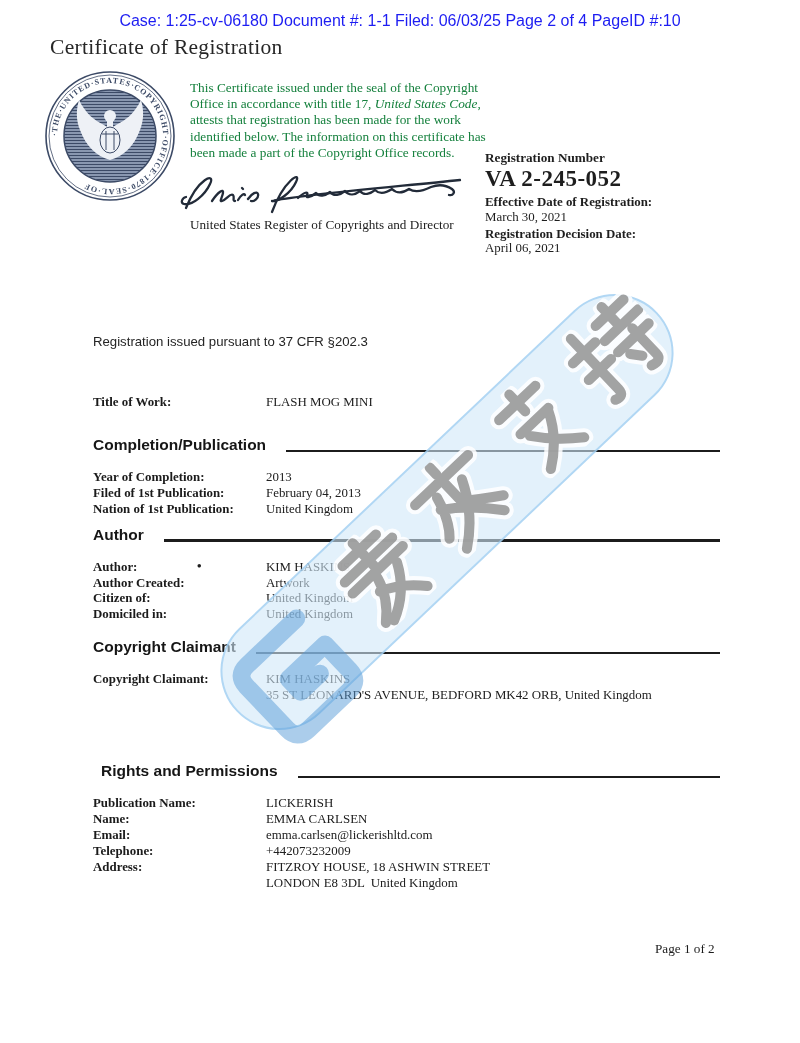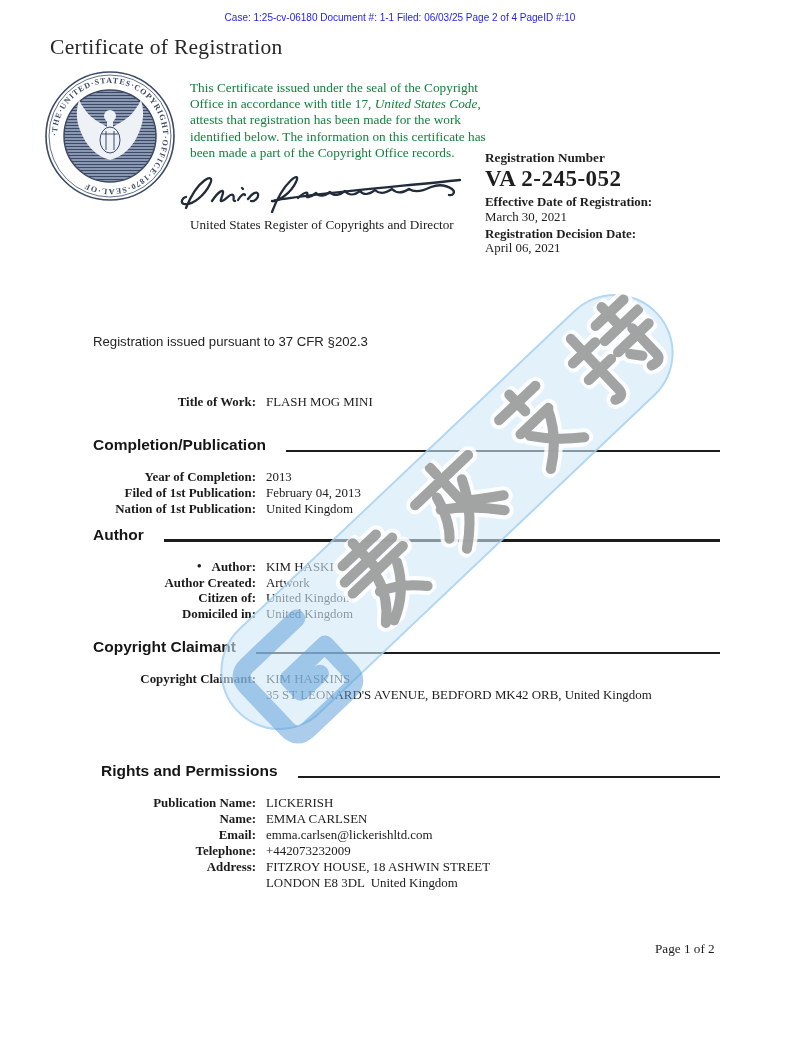--- a/index.html
+++ b/index.html
@@ -1,19 +1,19 @@
 <!DOCTYPE html>
 <html><head>
 <meta charset="utf-8">
 <style>
   html,body{margin:0;padding:0;}
   body{width:800px;height:1043px;position:relative;background:#ffffff;overflow:hidden;
        font-family:"Liberation Serif",serif;color:#1e1e1e;}
   .case-header{position:absolute;top:12px;left:0;right:0;text-align:center;
-       font-family:"Liberation Sans",sans-serif;font-size:10px;color:#1d1df2;}
+       font-family:"Liberation Sans",sans-serif;font-size:16px;color:#1d1df2;}
   .doc-title{position:absolute;left:50px;top:35px;font-size:21.5px;color:#262626;letter-spacing:.3px;}
   .seal{position:absolute;left:44px;top:70px;width:132px;height:132px;}
   .cert-text{position:absolute;left:190px;top:80px;width:323px;font-size:13.3px;line-height:16.2px;color:#21212:
   }
   .cert-text{color:#15803d;}
   .cert-italic{font-style:italic;}
   .signature-svg{position:absolute;left:172px;top:168px;width:296px;height:52px;}
   .sig-path{fill:none;stroke:#222b39;stroke-width:2.3;stroke-linecap:round;stroke-linejoin:round;}
   .sig-caption{position:absolute;left:190px;top:217px;font-size:13.2px;color:#1c1c1c;}
   .reg-block{position:absolute;left:485px;top:150px;width:290px;}
@@ -28,21 +28,21 @@
   .sec-head{display:flex;align-items:flex-end;height:19px;}
   .sec-title{font-family:"Liberation Sans",sans-serif;font-weight:bold;font-size:15.5px;color:#161616;white-space:nowrap;}
   .sec-rule{flex:1;height:2.4px;background:#1c1c1c;margin-left:20px;margin-bottom:2px;}
   .rows{margin-top:16px;}
   .sec:nth-child(1){margin-bottom:24px;}
   .sec:nth-child(2){margin-bottom:7px;}
   .sec:nth-child(3){margin-bottom:14px;}
   .sec:nth-child(4){margin-bottom:57px;}
   .sec:nth-child(5) .sec-title{margin-left:8px;}
   .row{display:flex;position:relative;font-size:12.9px;line-height:15.9px;}
-  .row-label{width:163px;text-align:right;font-weight:bold;flex:none;color:#1b1b1b;}
+  .row-label{width:163px;font-weight:bold;flex:none;color:#1b1b1b;}
   .row-values{margin-left:10px;white-space:pre-wrap;color:#202020;}
   .row-bullet{position:absolute;left:104px;top:-1px;font-weight:bold;}
   .page-indicator{position:absolute;left:655px;top:941px;font-size:13.2px;color:#1c1c1c;}
   
   #watermark{position:absolute;left:157px;top:453px;width:580px;height:118px;
      transform:rotate(-43.5deg);background:rgba(208,231,248,0.60);
      border:2px solid rgba(150,202,240,0.65);border-radius:60px;
      display:flex;align-items:center;gap:12px;padding:0 24px;box-sizing:border-box;
      pointer-events:none;z-index:5;}
   .wm-logo{width:148px;height:148px;flex:none;margin-left:-34px;margin-top:30px;}

